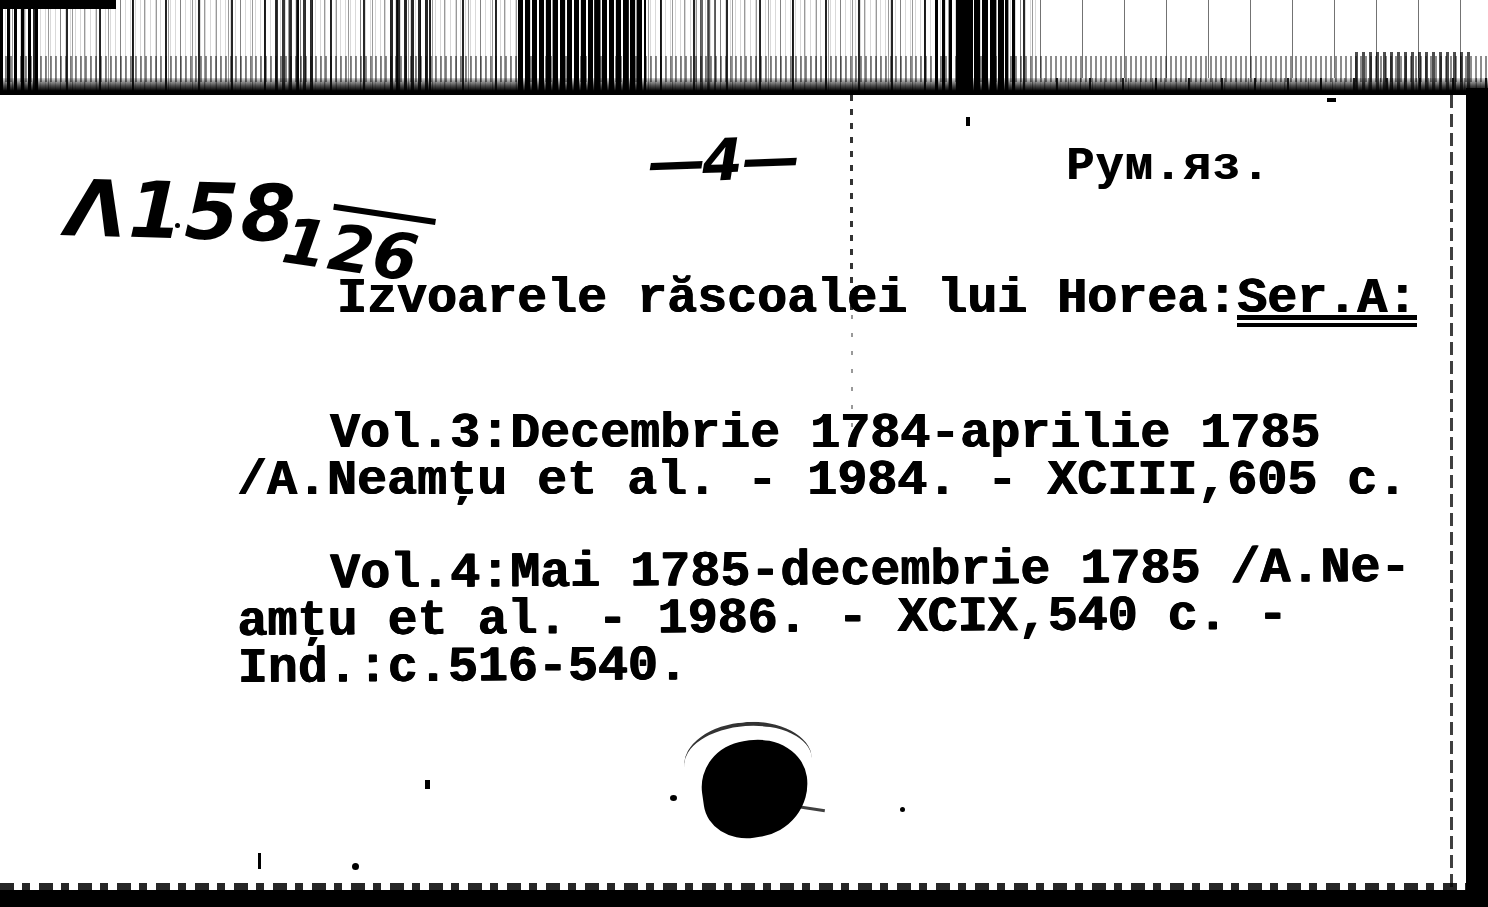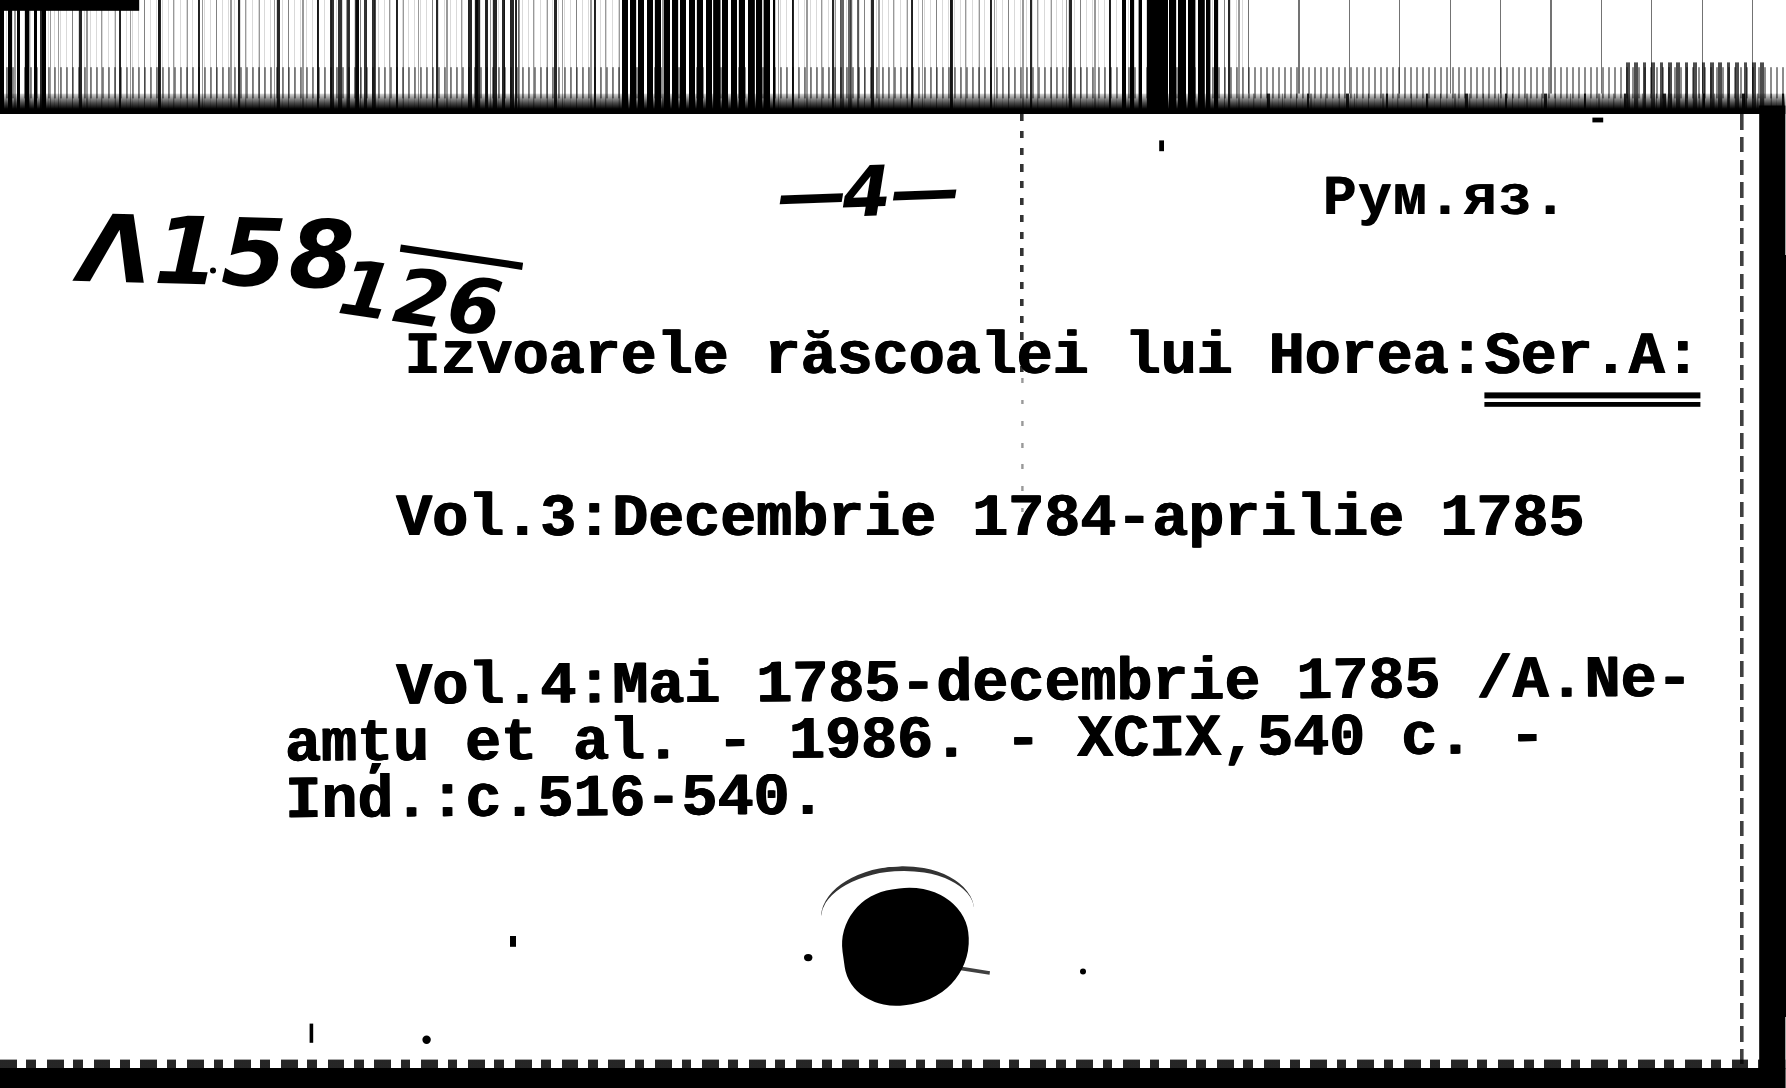--- a/index.html
+++ b/index.html
@@ -95,21 +95,20 @@
     font-size:50px;font-weight:bold;color:#000;white-space:nowrap;
     text-shadow:.8px 0 0 #000, -.4px 0 0 #000;
   }
   .title-block{left:237px;top:270px;line-height:57px;}
   .title-block .l1{text-indent:100px;}
   .vol-block{left:237px;top:410px;line-height:47px;}
   .vol4{top:551px;transform:rotate(-.35deg);transform-origin:left top;}
   .ind{text-indent:93px;}
   .u1{border-bottom:7px solid #000;padding-bottom:3px;}
   .u2{
-    padding-bottom:12px;
     background:
       linear-gradient(#000,#000) left calc(100% - 0px)/100% 4px no-repeat,
       linear-gradient(#000,#000) left calc(100% - 7px)/100% 5px no-repeat;
   }
 
   
   .hole{
     left:702px;top:740px;width:106px;height:97px;background:#000;
     border-radius:48% 52% 55% 45% / 50% 48% 58% 42%;
     transform:rotate(-8deg);
@@ -143,28 +142,29 @@
 <div class="abs" style="left:0;top:95px;width:1488px;height:795px;">
 
   <div class="abs ink call-number" style="left:66px;top:73px;">
     <span class="cn-main">Λ158</span><span class="cn-frac"><span>1</span><span class="cn-ovl">26</span></span>
   </div>
 
   <div class="abs ink page-number" style="left:648px;top:31px;">
     <span class="pdash">—</span><span>4</span><span class="pdash">—</span>
   </div>
 
-  <div class="abs ink lang-stamp" style="left:1102px;top:45px;">Рум.яз.</div>
+  <div class="abs ink lang-stamp" style="left:1066px;top:45px;">Рум.яз.</div>
 
   <div class="abs tw title-block" style="left:237px;top:175px;">
     <div class="l1"><span>Izvoarele răscoalei lui Horea:</span><span class="u2">Ser.A:</span></div>
   </div>
 
   <div class="abs tw vol-block" style="left:237px;top:315px;">
     <div class="ind">Vol.3:Decembrie 1784-aprilie 1785</div>
+    <div>/A.Neamţu et al. - 1984. - XCIII,605 c.</div>
   </div>
 
   <div class="abs tw vol-block vol4" style="left:237px;top:456px;">
     <div class="ind">Vol.4:Mai 1785-decembrie 1785 /A.Ne-</div>
     <div>amţu et al. - 1986. - XCIX,540 c. -</div>
     <div>Ind.:c.516-540.</div>
   </div>
 
   <div class="abs hole-arc" style="left:684px;top:627px;"></div>
   <div class="abs hole" style="left:702px;top:645px;"></div>

